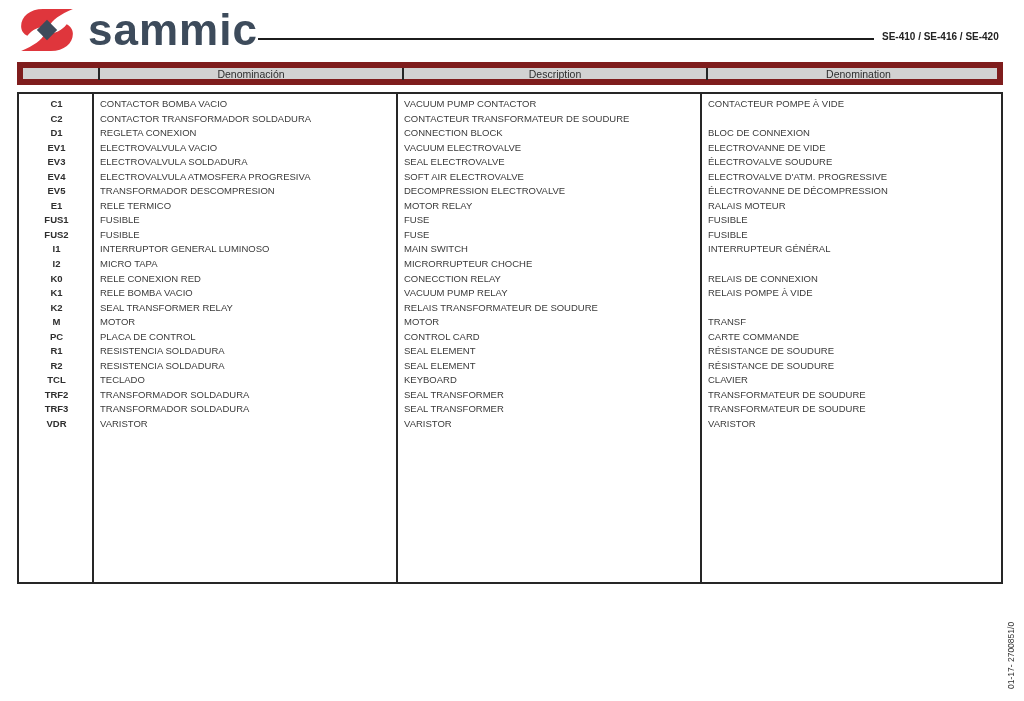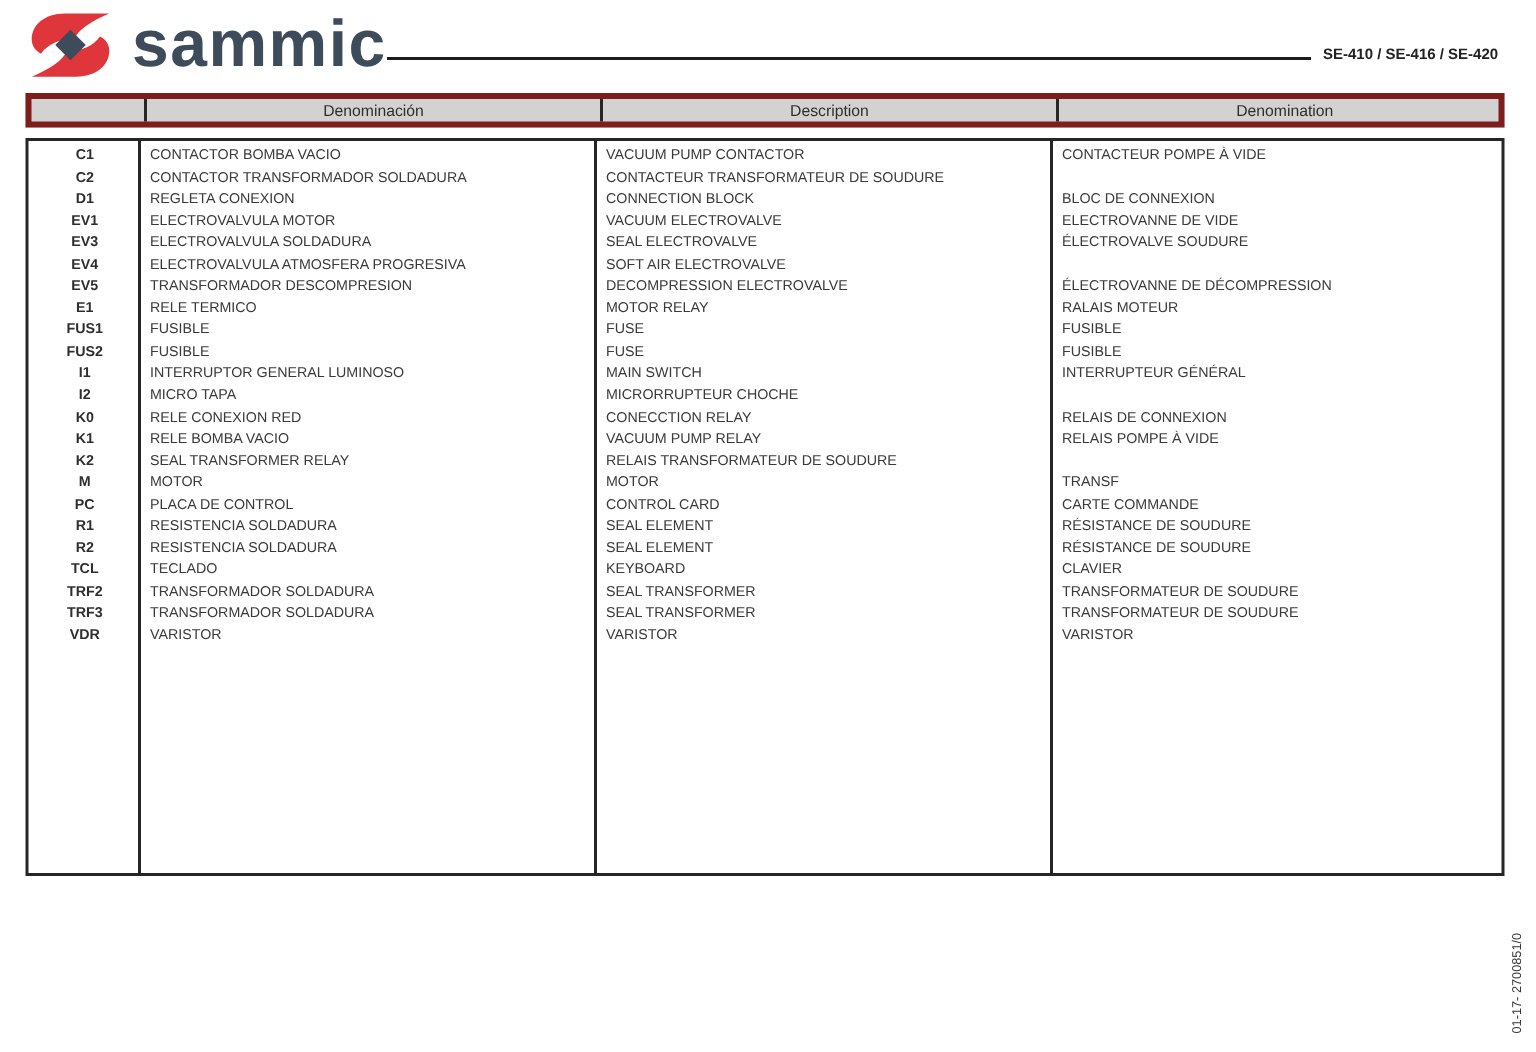--- a/index.html
+++ b/index.html
@@ -56,21 +56,21 @@
   
   .thead {
     position: absolute;
     left: 17px;
     top: 62px;
     width: 986px;
     height: 23px;
     display: grid;
     grid-template-columns: 75px 304px 304px 303px;
     background: #d2d2d2;
-    border: 4px solid #7f1d1d;
+    border: 6px solid #7f1d1d;
   }
   .thead .hcell {
     border-left: 2px solid #262626;
     display: flex;
     align-items: center;
     justify-content: center;
     font-size: 10.5px;
     color: #2e2e2e;
   }
   .thead .hcell:first-child { border-left: none; }
@@ -169,34 +169,35 @@
           <div class="tcell">CONTACTEUR TRANSFORMATEUR DE SOUDURE</div>
         </div>
         <div class="trow">
           <div class="tcell code">D1</div>
           <div class="tcell">REGLETA CONEXION</div>
           <div class="tcell">CONNECTION BLOCK</div>
           <div class="tcell">BLOC DE CONNEXION</div>
         </div>
         <div class="trow">
           <div class="tcell code">EV1</div>
-          <div class="tcell">ELECTROVALVULA MOTOR</div>
+          <div class="tcell">ELECTROVALVULA VACIO</div>
           <div class="tcell">VACUUM ELECTROVALVE</div>
           <div class="tcell">ELECTROVANNE DE VIDE</div>
         </div>
         <div class="trow">
           <div class="tcell code">EV3</div>
           <div class="tcell">ELECTROVALVULA SOLDADURA</div>
           <div class="tcell">SEAL ELECTROVALVE</div>
           <div class="tcell">ÉLECTROVALVE SOUDURE</div>
         </div>
         <div class="trow">
           <div class="tcell code">EV4</div>
           <div class="tcell">ELECTROVALVULA ATMOSFERA PROGRESIVA</div>
           <div class="tcell">SOFT AIR ELECTROVALVE</div>
+          <div class="tcell">ELECTROVALVE D'ATM. PROGRESSIVE</div>
         </div>
         <div class="trow">
           <div class="tcell code">EV5</div>
           <div class="tcell">TRANSFORMADOR DESCOMPRESION</div>
           <div class="tcell">DECOMPRESSION ELECTROVALVE</div>
           <div class="tcell">ÉLECTROVANNE DE DÉCOMPRESSION</div>
         </div>
         <div class="trow">
           <div class="tcell code">E1</div>
           <div class="tcell">RELE TERMICO</div>

